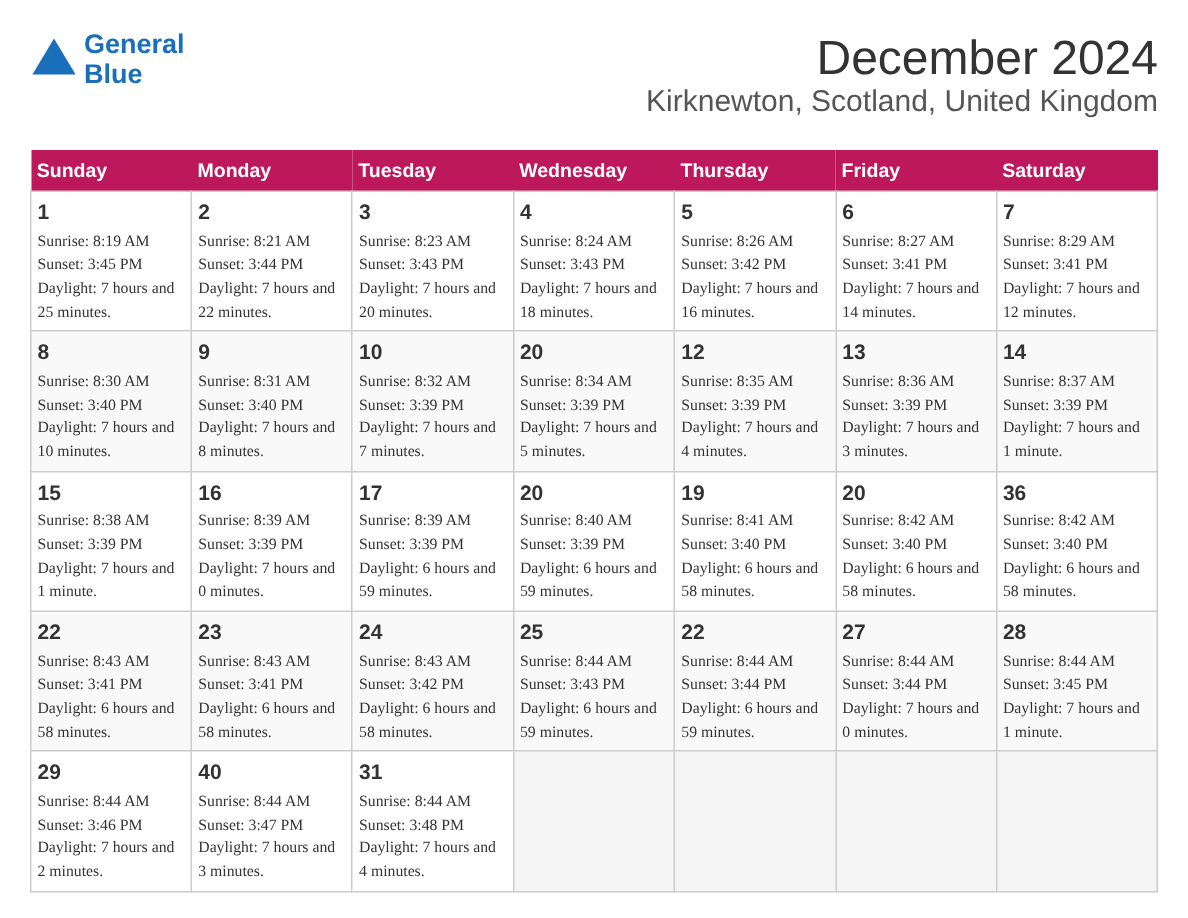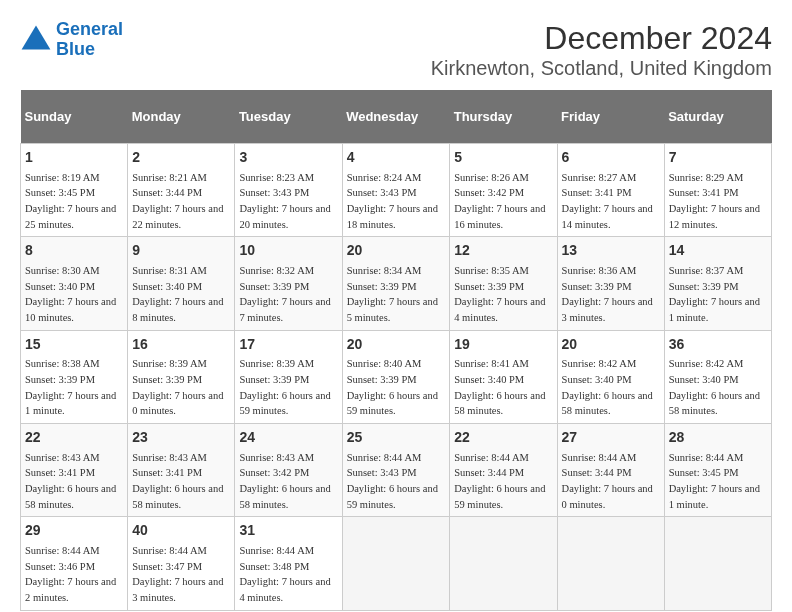--- a/index.html
+++ b/index.html
@@ -7,21 +7,21 @@
       font-family: Arial, sans-serif;
       background: #fff;
       width: 792px;
       min-height: 612px;
       padding: 20px;
     }
     .header-section {
       display: flex;
       justify-content: space-between;
       align-items: flex-start;
-      margin-bottom: 10px;
+      margin-bottom: 20px;
     }
     .logo {
       display: flex;
       align-items: center;
       gap: 4px;
     }
     .logo-text {
       font-size: 18px;
       font-weight: bold;
       color: #333;
@@ -45,23 +45,23 @@
     .location {
       font-size: 20px;
       color: #555;
     }
     table {
       width: 100%;
       border-collapse: collapse;
       font-size: 11px;
     }
     th {
-      background-color: #737373;
+      background-color: #be185d;
       color: white;
-      padding: 19px 4px;
+      padding: 6px 4px;
       text-align: left;
       font-size: 13px;
       font-weight: bold;
     }
     td {
       border: 1px solid #ccc;
       padding: 4px;
       vertical-align: top;
       width: 108px;
       min-height: 80px;

